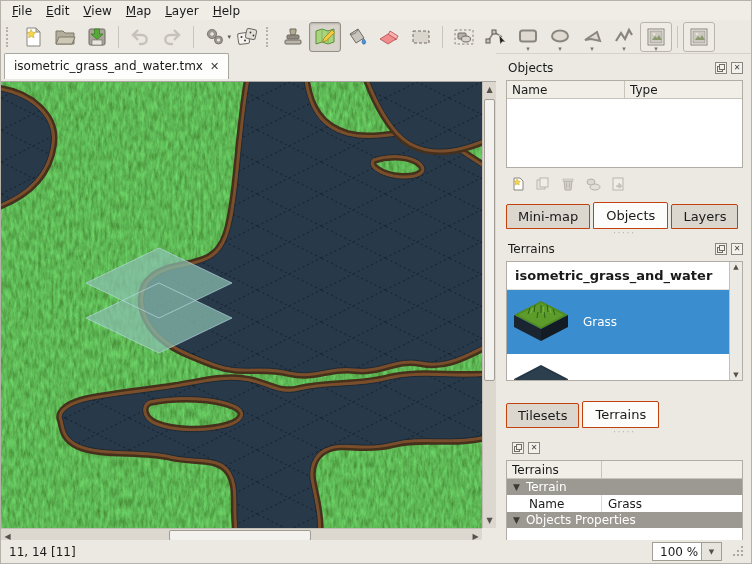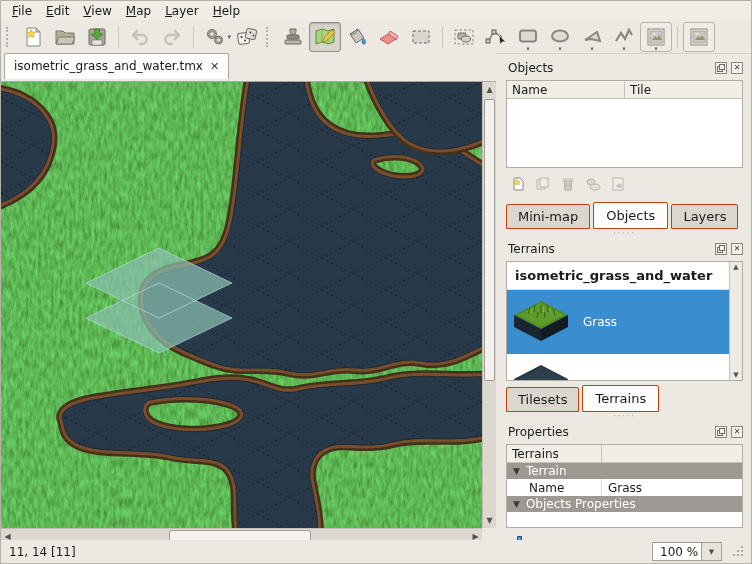--- a/index.html
+++ b/index.html
@@ -328,21 +328,21 @@
               <rect x="2.5" y=".5" width="5" height="5" fill="#f3f1ec" stroke="#6f6b63"></rect>
             </svg>
           </span>
         <span class="pbtn">
             <span class="xg">✕</span>
           </span>
       </div>
       <div class="gtable">
         <div class="ghead">
           <div class="c1">Name</div>
-          <div class="c2">Tile</div>
+          <div class="c2">Type</div>
         </div>
         <div class="obj-body"></div>
       </div>
       <div class="obj-toolbar">
         <svg viewBox="0 0 16 16">
             <path d="M4 2h6l3 3v9H4z" fill="#fff" stroke="#8a867e"></path>
             <path d="M7 3l1.2 2 2.2.3-1.6 1.5.4 2.2-2-1.1-2 1.1.4-2.2L4 5.3 6 5z" fill="#f7d64a" stroke="#c9a227" stroke-width=".5"></path>
           </svg>
         <svg class="dim" viewBox="0 0 16 16">
             <rect x="2" y="4" width="8" height="9" fill="#e9e6e0" stroke="#7d7970"></rect>
@@ -408,29 +408,28 @@
               <polygon points="56,15 29,29 29,41 56,27" fill="#101820"></polygon>
             </svg>
             <span class="lbl">Water</span>
           </div>
         </div>
         <div class="terr-sb">
           <div class="up">▲</div>
           <div class="dn">▼</div>
         </div>
       </div>
-      <div class="dock-tabs" style="margin-top:4px;text-align:center;">
+      <div class="dock-tabs" style="margin-top:20px;text-align:center;">
         <div class="dtab">Tilesets</div>
         <div class="dtab active">Terrains</div>
       </div>
 
       <div class="hsplit">·····</div>
 
       <div class="panel-title">
-        <span class="t">Properties</span>
         <span class="pbtn">
             <svg viewBox="0 0 8 8">
               <rect x=".5" y="2.5" width="5" height="5" fill="none" stroke="#6f6b63"></rect>
               <rect x="2.5" y=".5" width="5" height="5" fill="#f3f1ec" stroke="#6f6b63"></rect>
             </svg>
           </span>
         <span class="pbtn">
             <span class="xg">✕</span>
           </span>
       </div>

